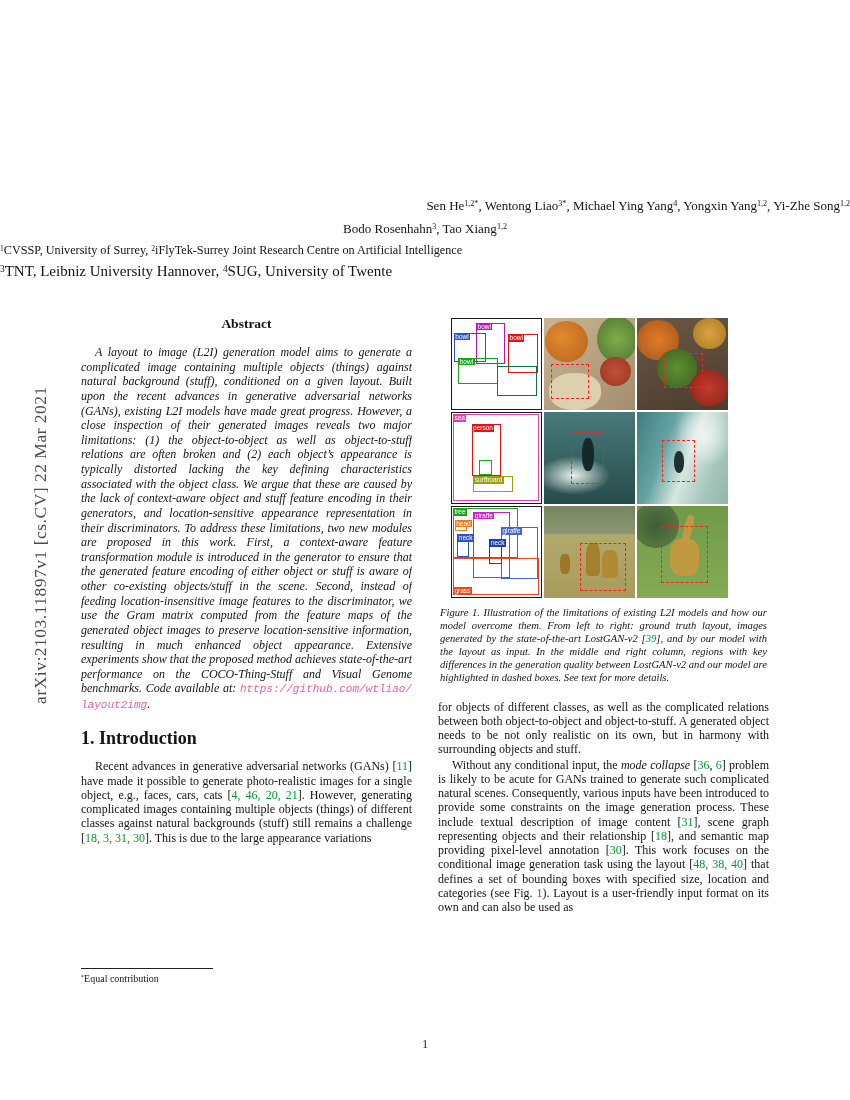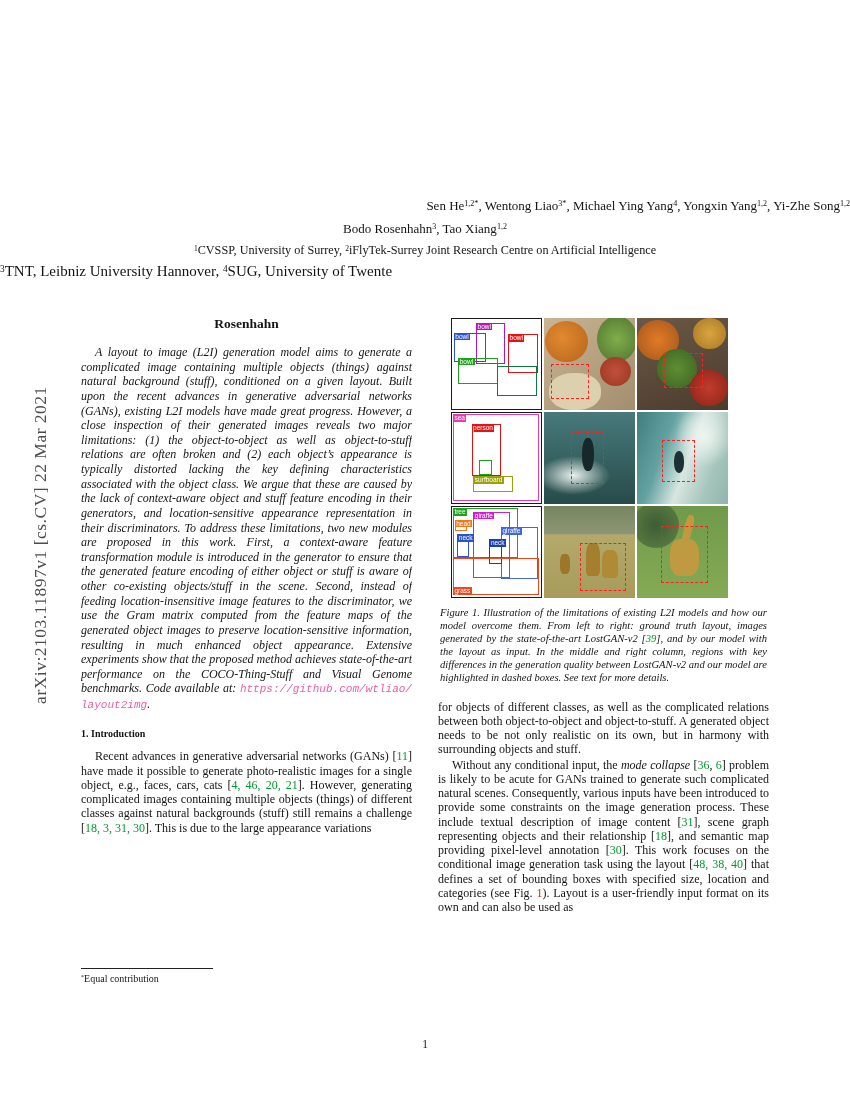--- a/index.html
+++ b/index.html
@@ -15,31 +15,31 @@
     transform:translate(-50%,-50%) rotate(-90deg);
     white-space:nowrap; font-size:17.5px; letter-spacing:.5px;
     color:var(--wm,#4d4d4d);
   }
 
   
   .title { position:absolute; top:144px; left:60px; right:60px; margin:0;
     text-align:center; font-size:16.5px; font-weight:bold; }
   .authors1 { position:absolute; top:198px; left:0; right:0; text-align:right; font-size:13px; }
   .authors2 { position:absolute; top:221px; left:0; right:0; text-align:center; font-size:13px; }
-  .affil1 { position:absolute; top:243px; left:0; right:0; text-align:center; font-size:12.2px; }
+  .affil1 { position:absolute; top:243px; left:0; right:0; font-size:12.2px; }
   .affil2 { position:absolute; top:263px; left:0; right:0; text-align:left; font-size:15px; }
 
   
   .col-left  { position:absolute; left:81px;  top:314px; width:331px; height:652px; overflow:hidden; }
   .col-right { position:absolute; left:438px; top:314px; width:331px; height:724px; overflow:hidden; }
 
   .abstract-heading { margin:2px 0 13px 0; text-align:center; font-size:13.5px; font-weight:bold; }
   .abstract-body { margin:0; font-style:italic; font-size:12px; line-height:1.22;
     text-align:justify; text-indent:14px; }
-  .section-heading { margin:16px 0 10px 0; font-size:10px; font-weight:bold; }
+  .section-heading { margin:16px 0 10px 0; font-size:18px; font-weight:bold; }
   .body-par { margin:0; font-size:12px; line-height:1.19; text-align:justify; }
   .body-par.indent { text-indent:14px; }
   .body-par + .body-par { margin-top:1px; }
 
   
   .footnote-block { position:absolute; left:81px; top:968px; width:331px; }
   .footnote-rule { width:132px; border-top:1px solid #222; margin-bottom:4px; }
   .footnote { font-size:10px; }
 
   .page-number { position:absolute; top:1038px; left:0; right:0; text-align:center; font-size:11.5px; }
@@ -109,21 +109,21 @@
 
   <div class="arxiv-watermark">arXiv:2103.11897v1  [cs.CV]  22 Mar 2021</div>
 
 
   <div class="authors1"><span class="seg-plain">Sen He</span><span class="seg-sup">1,2*</span><span class="seg-plain">, Wentong Liao</span><span class="seg-sup">3*</span><span class="seg-plain">, Michael Ying Yang</span><span class="seg-sup">4</span><span class="seg-plain">, Yongxin Yang</span><span class="seg-sup">1,2</span><span class="seg-plain">, Yi-Zhe Song</span><span class="seg-sup">1,2</span></div>
   <div class="authors2"><span class="seg-plain">Bodo Rosenhahn</span><span class="seg-sup">3</span><span class="seg-plain">, Tao Xiang</span><span class="seg-sup">1,2</span></div>
   <div class="affil1"><span class="seg-sup">1</span><span class="seg-plain">CVSSP, University of Surrey, </span><span class="seg-sup">2</span><span class="seg-plain">iFlyTek-Surrey Joint Research Centre on Artificial Intelligence</span></div>
   <div class="affil2"><span class="seg-sup">3</span><span class="seg-plain">TNT, Leibniz University Hannover, </span><span class="seg-sup">4</span><span class="seg-plain">SUG, University of Twente</span></div>
 
   <div class="col-left">
-    <h2 class="abstract-heading">Rosenhahn</h2>
+    <h2 class="abstract-heading">Abstract</h2>
     <p class="abstract-body"><span class="seg-plain">A layout to image (L2I) generation model aims to generate a complicated image containing multiple objects (things) against natural background (stuff), conditioned on a given layout. Built upon the recent advances in generative adversarial networks (GANs), existing L2I models have made great progress. However, a close inspection of their generated images reveals two major limitations: (1) the object-to-object as well as object-to-stuff relations are often broken and (2) each object’s appearance is typically distorted lacking the key defining characteristics associated with the object class. We argue that these are caused by the lack of context-aware object and stuff feature encoding in their generators, and location-sensitive appearance representation in their discriminators. To address these limitations, two new modules are proposed in this work. First, a context-aware feature transformation module is introduced in the generator to ensure that the generated feature encoding of either object or stuff is aware of other co-existing objects/stuff in the scene. Second, instead of feeding location-insensitive image features to the discriminator, we use the Gram matrix computed from the feature maps of the generated object images to preserve location-sensitive information, resulting in much enhanced object appearance. Extensive experiments show that the proposed method achieves state-of-the-art performance on the COCO-Thing-Stuff and Visual Genome benchmarks. Code available at: </span><a class="seg-link">https://github.com/wtliao/layout2img</a><span class="seg-plain">.</span></p>
     <h2 class="section-heading">1. Introduction</h2>
     <p class="body-par indent"><span class="seg-plain">Recent advances in generative adversarial networks (GANs) [</span><span class="seg-cite">11</span><span class="seg-plain">] have made it possible to generate photo-realistic images for a single object, e.g., faces, cars, cats [</span><span class="seg-cite">4, 46, 20, 21</span><span class="seg-plain">]. However, generating complicated images containing multiple objects (things) of different classes against natural backgrounds (stuff) still remains a challenge [</span><span class="seg-cite">18, 3, 31, 30</span><span class="seg-plain">]. This is due to the large appearance variations</span></p>
   </div>
 
   <div class="col-right">
     <div class="figure-grid">
 
       <div class="cell layout">
           <div class="lbox" style="left: 27%; top: 4%; width: 33%; height: 46%; border-color: rgb(181, 23, 181);">

